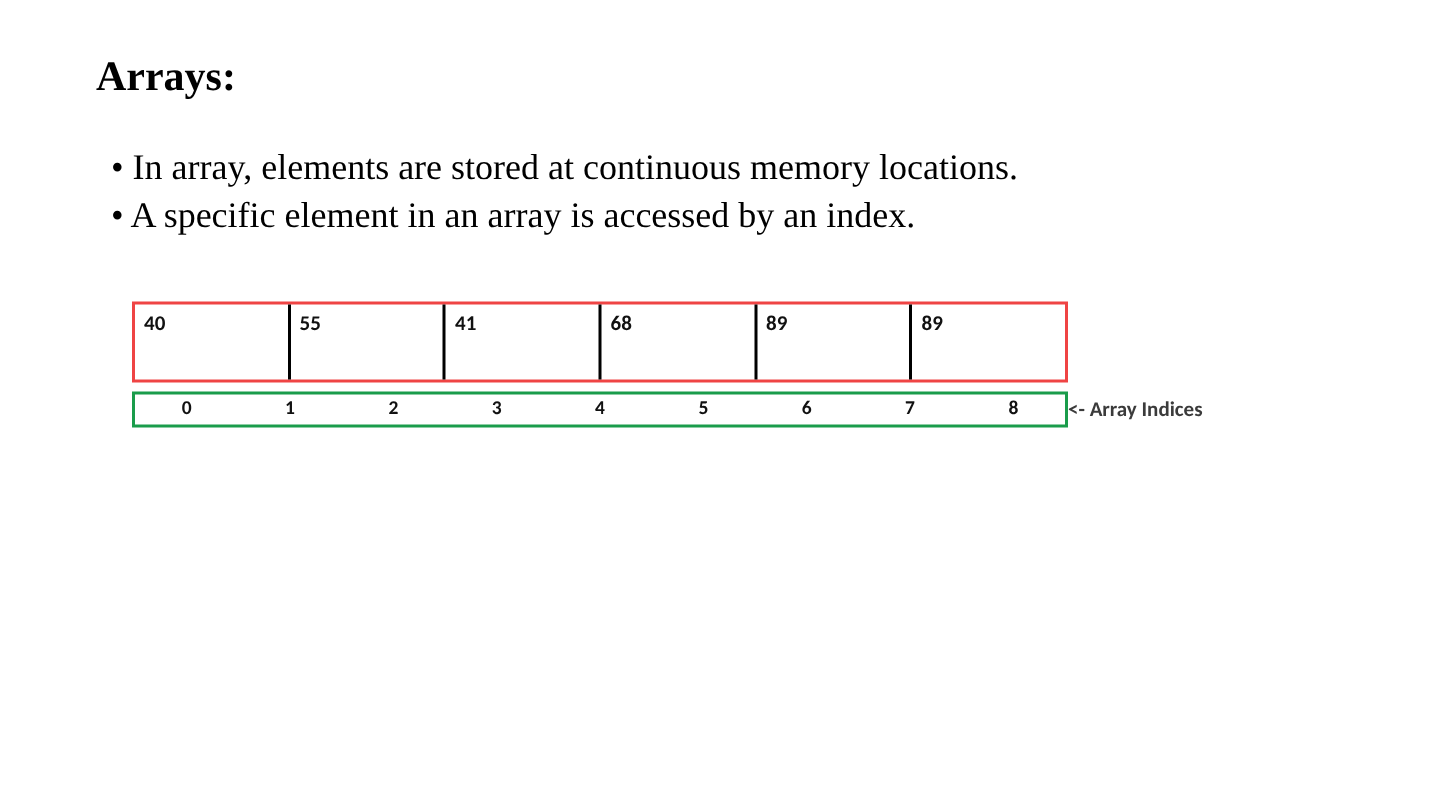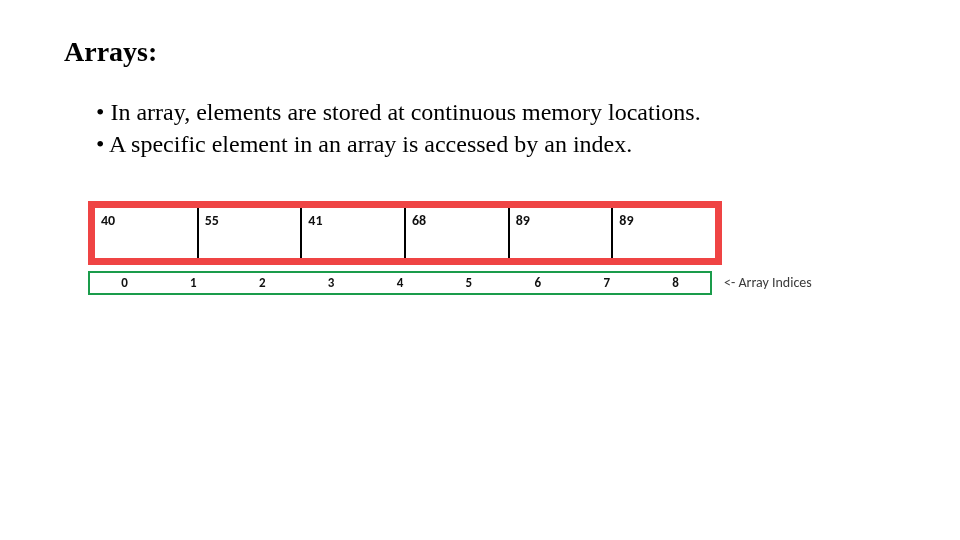--- a/index.html
+++ b/index.html
@@ -24,29 +24,28 @@
     margin: 0 0 28px 0;
   }
   .bullets {
     font-size: 24px;
     line-height: 1.35;
     margin-left: 10px;
     margin-bottom: 40px;
   }
   .bullets .row {
     white-space: nowrap;
-    margin-left: 22px;
   }
   .diagram {
     margin-left: 24px;
     font-family: "Segoe UI", Calibri, Arial, sans-serif;
   }
   .values-row {
     display: flex;
-    border: 7px solid #ef4444;
+    border: 2px solid #ef4444;
     width: 620px;
   }
   .values-row .cell {
     flex: 1 1 0;
     height: 50px;
     border-right: 2px solid #000;
     font-size: 14px;
     font-weight: 600;
     color: #111;
     padding: 4px 0 0 6px;
@@ -70,23 +69,22 @@
     flex: 1 1 0;
     height: 20px;
     font-size: 13px;
     font-weight: 600;
     color: #111;
     text-align: center;
     line-height: 20px;
   }
   .indices-label {
     font-size: 14px;
-    font-weight: 400;
+    font-weight: 700;
     color: #3b3b3b;
-    margin-left: 12px;
     font-family: "Segoe UI", Calibri, Arial, sans-serif;
   }
   .meta {
     margin-top: 22px;
     font-family: "Segoe UI", Calibri, Arial, sans-serif;
     font-size: 14px;
     font-weight: 700;
     color: #2b2b2b;
     line-height: 1.6;
   }

